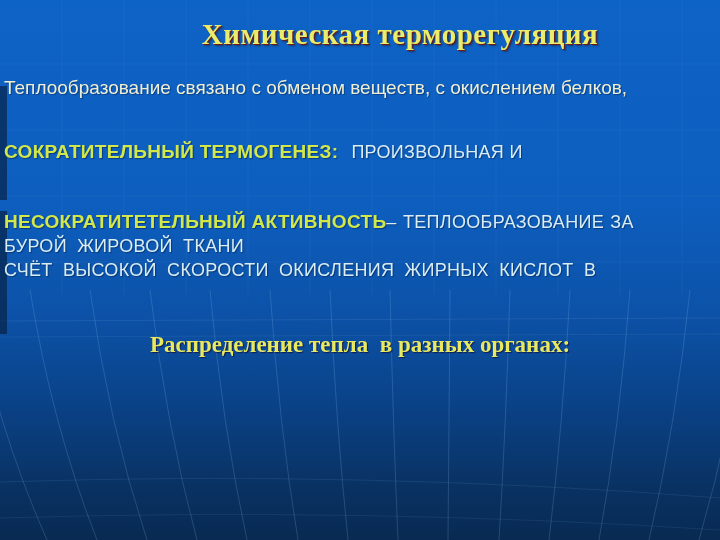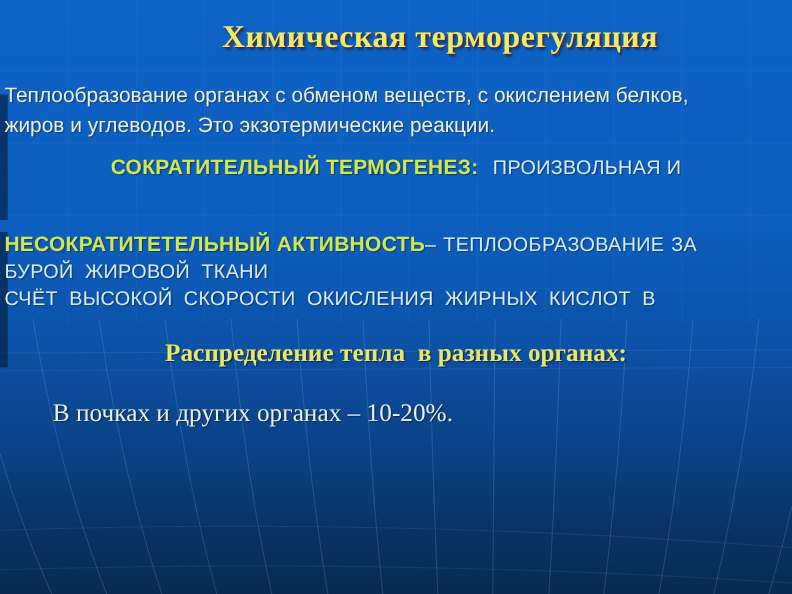--- a/index.html
+++ b/index.html
@@ -16,29 +16,29 @@
     position:absolute;top:18px;left:0;width:720px;margin:0;text-align:center;
     font-family:"Liberation Serif",serif;font-weight:bold;font-size:29px;color:#e9ed6b;
     text-shadow:1px 1px 0 #6d1a1a,2px 2px 2px rgba(40,0,0,.45);
     letter-spacing:.5px;
     padding-left:40px;
   }
   .intro{position:absolute;top:74px;left:4px;width:708px;color:#f0efd3;font-size:19px;line-height:27px;
     text-shadow:1px 1px 1px rgba(0,25,70,.45);}
   .section{position:absolute;left:4px;width:712px;font-size:18px;letter-spacing:.3px;
     text-shadow:1px 1px 1px rgba(0,25,70,.5);}
-  .sec1{top:139px;line-height:26px;text-align:center;}
+  .sec1{top:139px;line-height:26px;}
   .sec2{top:210px;line-height:24px;}
   .sec-heading{color:#d2e74a;font-weight:bold;font-size:19px;}
   .sec-body{color:#d9edf2;}
   .sec-body.first{margin-left:13px;}
   .sec2 .sec-body{word-spacing:5px;}
   .sec2 .sec-body.first{margin-left:0;word-spacing:1px;}
   .dist-heading{
-    position:absolute;top:308px;left:0;width:720px;text-align:center;white-space:pre-wrap;
+    position:absolute;top:332px;left:0;width:720px;text-align:center;white-space:pre-wrap;
     font-family:"Liberation Serif",serif;font-weight:bold;font-size:23px;color:#e9e95f;
     text-shadow:1px 1px 1px rgba(20,10,50,.7);
   }
   .dist-list{position:absolute;top:363px;left:48px;width:640px;
     font-family:"Liberation Serif",serif;font-size:23px;color:#eef0e6;
     text-shadow:1px 1px 1px rgba(0,15,45,.55);}
   .dist-item{height:45px;}
 </style>
 </head>
 <body>
@@ -89,33 +89,31 @@
       <path d="M 750,290 Q 733,425 699,540"></path>
     </g>
   </svg>
 
   <div class="left-strip strip-top"></div>
   <div class="left-strip strip-bottom"></div>
 
   <h1 class="title">Химическая терморегуляция</h1>
 
   <div class="intro">
-    <div class="intro-line">Теплообразование органах с обменом веществ, с окислением белков,</div>
-    <div class="intro-line">жиров и углеводов. Это экзотермические реакции.</div>
+    <div class="intro-line">Теплообразование связано с обменом веществ, с окислением белков,</div>
   </div>
 
   <div class="section sec1">
     <div class="sec-line"><span class="sec-heading">СОКРАТИТЕЛЬНЫЙ ТЕРМОГЕНЕЗ:</span><span class="sec-body first">ПРОИЗВОЛЬНАЯ И</span></div>
   </div>
 
   <div class="section sec2">
     <div class="sec-line"><span class="sec-heading">НЕСОКРАТИТЕТЕЛЬНЫЙ АКТИВНОСТЬ</span><span class="sec-body first">– ТЕПЛООБРАЗОВАНИЕ ЗА</span></div>
     <div class="sec-line"><span class="sec-body">БУРОЙ ЖИРОВОЙ ТКАНИ</span></div>
     <div class="sec-line"><span class="sec-body">СЧЁТ ВЫСОКОЙ СКОРОСТИ ОКИСЛЕНИЯ ЖИРНЫХ КИСЛОТ В</span></div>
   </div>
 
   <div class="dist-heading">Распределение тепла  в разных органах:</div>
 
   <div class="dist-list">
-    <div class="dist-item">В почках и других органах – 10-20%.</div>
   </div>
 
 </div>
 
 </body></html>

